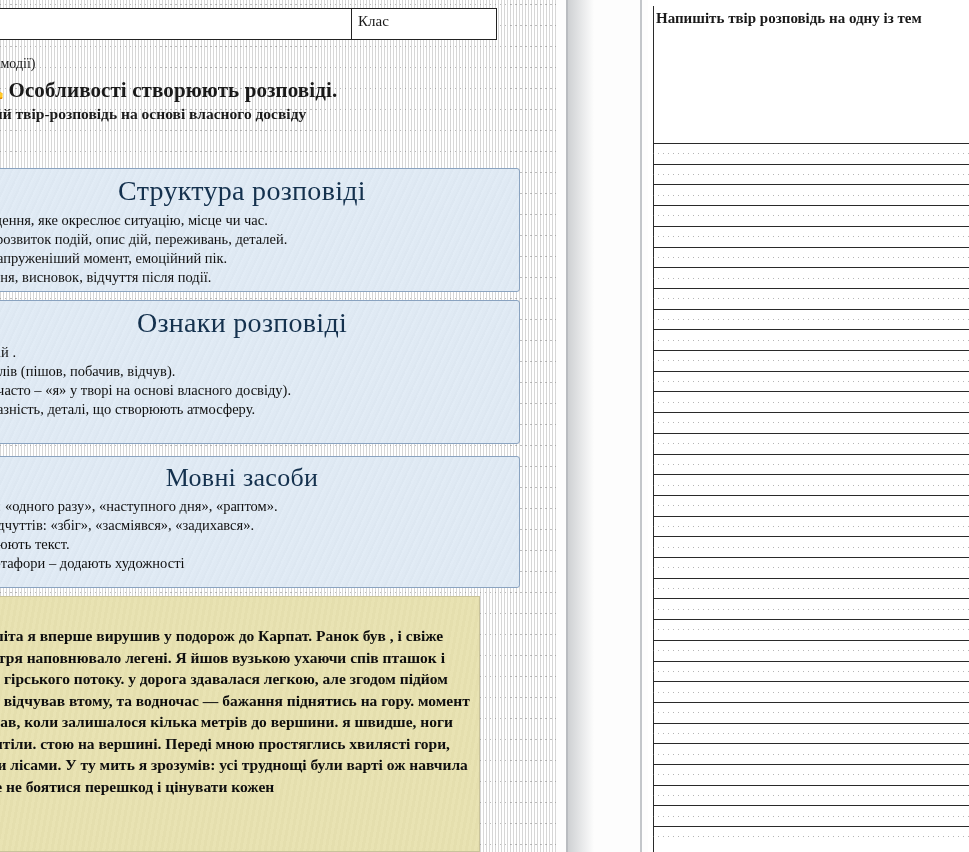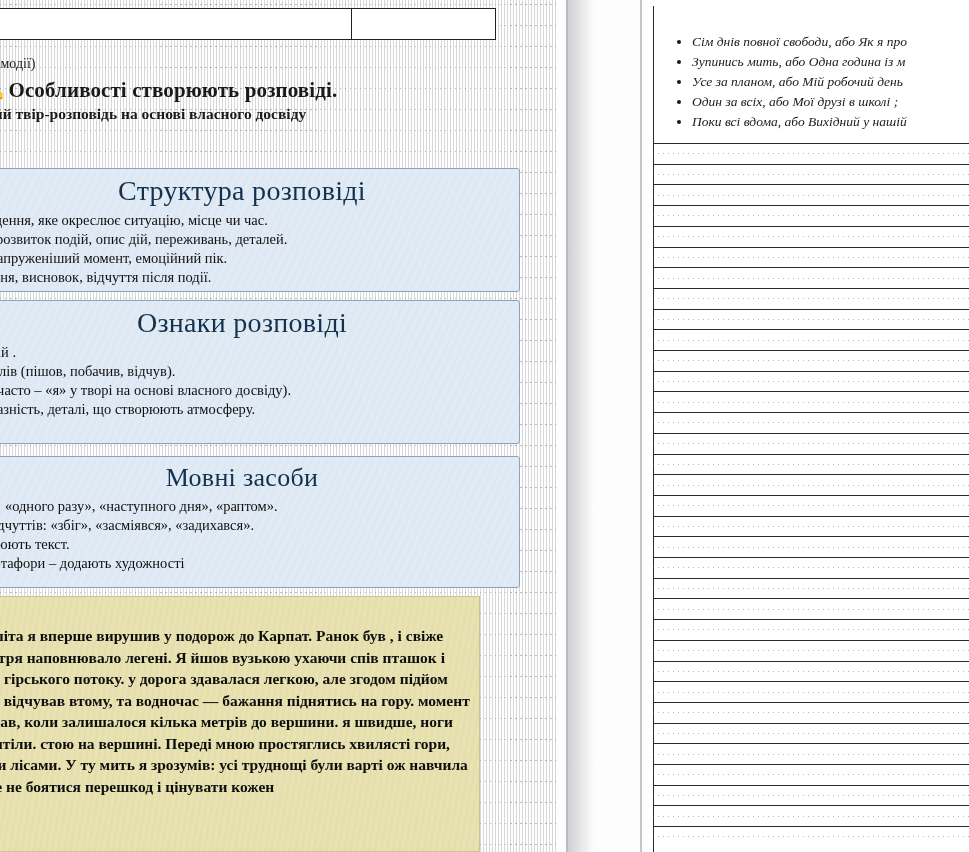--- a/index.html
+++ b/index.html
@@ -315,20 +315,23 @@
       <div class="dotrow" style="top: 88px;"></div>
       <div class="dotrow" style="top: 67px;"></div>
       <div class="dotrow" style="top: 46px;"></div>
       <div class="dotrow" style="top: 25px;"></div>
       <div class="dotrow" style="top: 4px;"></div>
 
     <div class="dot-grid"></div>
 
     <div class="top-table">
       <div class="vline" style="left:360px;"></div>
+      <div class="cell-klas">
+        <span>Клас</span>
+      </div>
     </div>
 
     <div class="paren-line">аемодії)</div>
 
     <div class="title-main">
       <span class="pen">✍</span><span>Особливості створюють розповіді.</span>
     </div>
     <div class="subtitle-main">овий твір-розповідь на основі власного досвіду</div>
 
     <div class="card" id="card-structure">
@@ -369,27 +372,21 @@
 
   <div class="gutter">
     <div class="edge-left"></div>
     <div class="edge-shadow"></div>
     <div class="edge-right"></div>
   </div>
 
   <div class="right-pane">
     <div class="rp-inner">
       <div class="rp-border-left"></div>
-      <ul class="rp-list">
-        <li>Сім днів повної свободи, або Як я про</li>
-        <li>Зупинись мить, або Одна година із м</li>
-        <li>Усе за планом, або Мій робочий день</li>
-        <li>Один за всіх, або Мої друзі в школі ;</li>
-        <li>Поки всі вдома, або Вихідний у нашій</li>
-      </ul>
+      <div class="rp-heading">Напишіть твір розповідь на одну із тем</div>
       <div id="ruled-lines">
           <div class="ruled-line" style="top: 143px;"></div>
           <div class="dotted-line" style="top: 153.35px;"></div>
           <div class="ruled-line" style="top: 163.7px;"></div>
           <div class="dotted-line" style="top: 174.05px;"></div>
           <div class="ruled-line" style="top: 184.4px;"></div>
           <div class="dotted-line" style="top: 194.75px;"></div>
           <div class="ruled-line" style="top: 205.1px;"></div>
           <div class="dotted-line" style="top: 215.45px;"></div>
           <div class="ruled-line" style="top: 225.8px;"></div>

